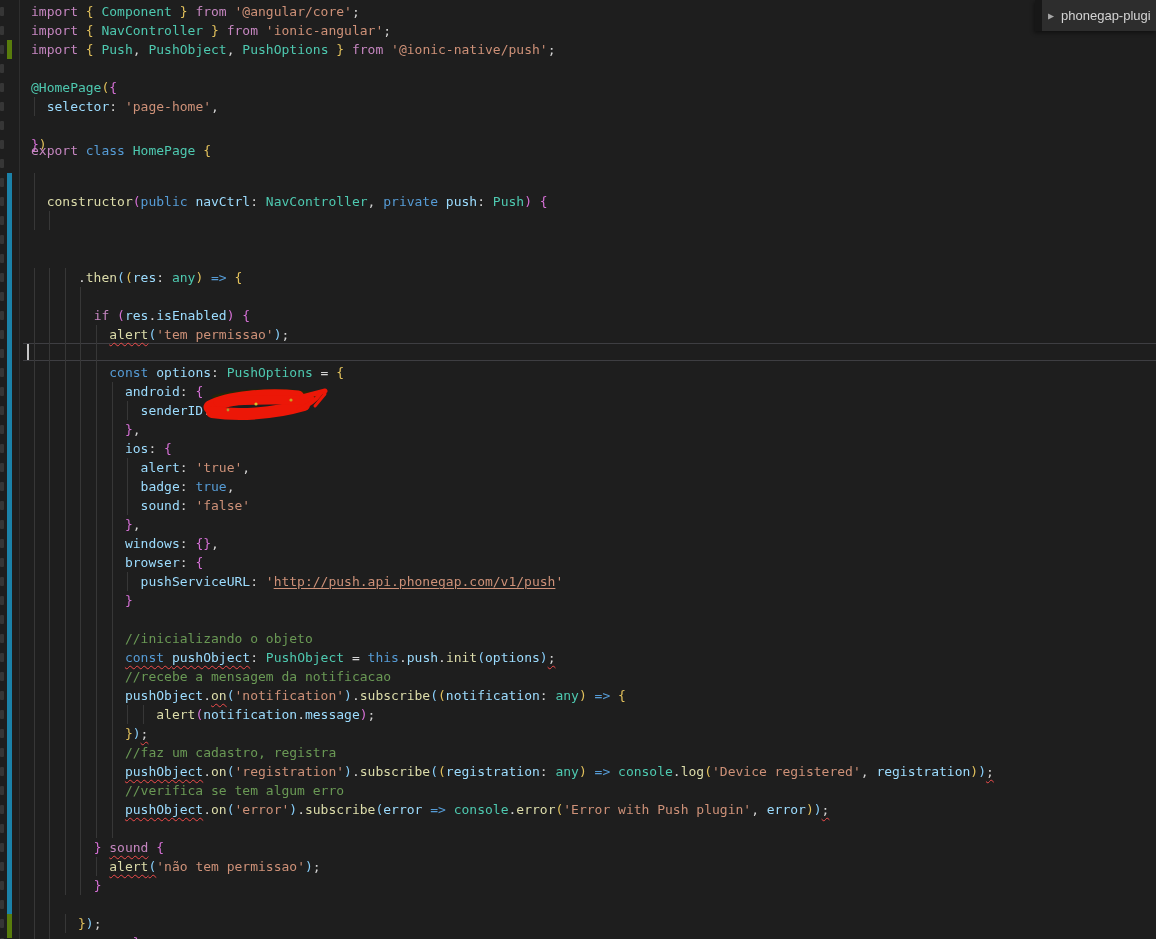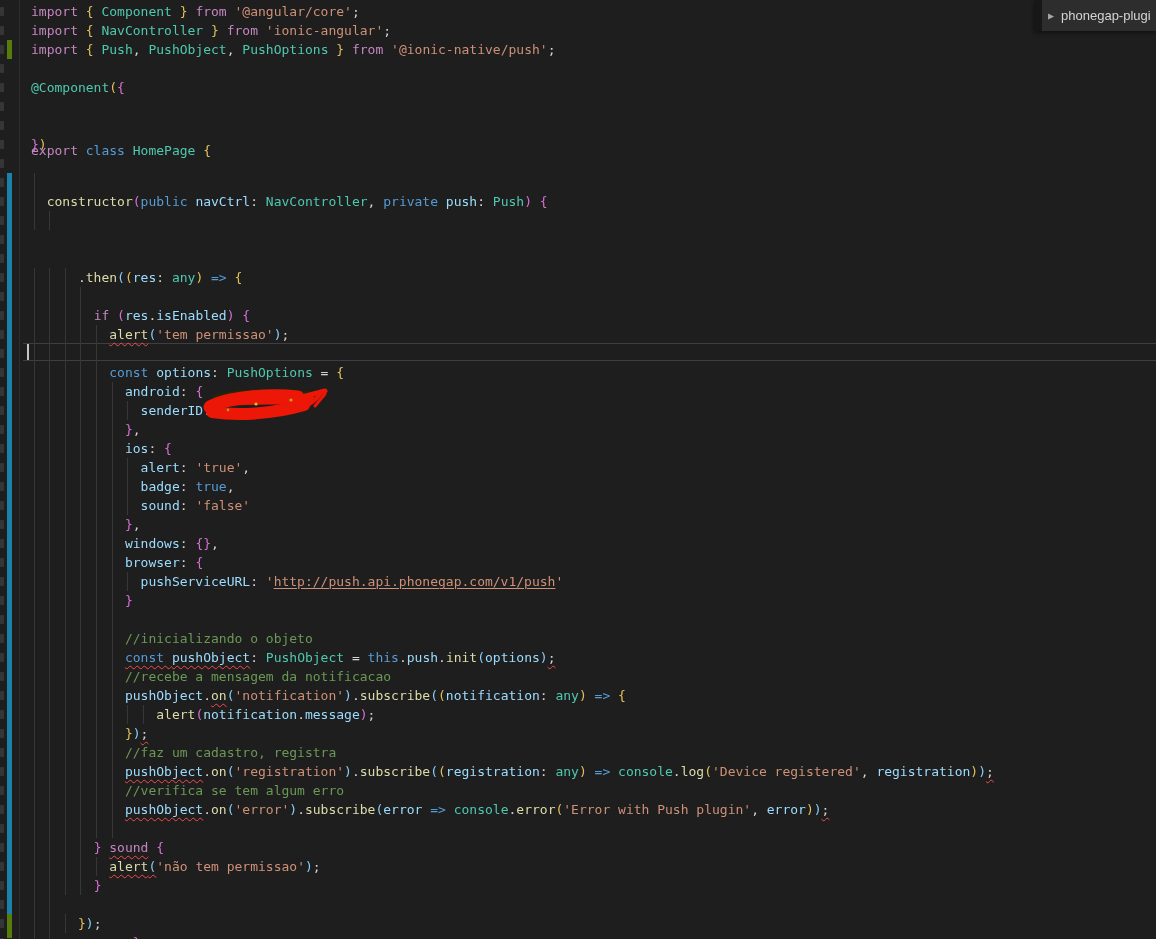--- a/index.html
+++ b/index.html
@@ -46,21 +46,22 @@
   <div class="git-bar git-modified" style="top:173px;height:741px;"></div>
   <div class="git-bar git-added" style="top:914px;height:24px;"></div>
 
   <div class="gutter-line"></div>
 
   <div id="code-area">
       <div class="code-line" style="top: 2px;"><span class="c-k">import </span><span class="c-b1">{ </span><span class="c-t">Component</span><span class="c-b1"> }</span><span class="c-k"> from </span><span class="c-str">'@angular/core'</span><span class="c-p">;</span></div>
       <div class="code-line" style="top: 21px;"><span class="c-k">import </span><span class="c-b1">{ </span><span class="c-t">NavController</span><span class="c-b1"> }</span><span class="c-k"> from </span><span class="c-str">'ionic-angular'</span><span class="c-p">;</span></div>
       <div class="code-line" style="top: 40px;"><span class="c-k">import </span><span class="c-b1">{ </span><span class="c-t">Push</span><span class="c-p">, </span><span class="c-t">PushObject</span><span class="c-p">, </span><span class="c-t">PushOptions</span><span class="c-b1"> }</span><span class="c-k"> from </span><span class="c-str">'@ionic-native/push'</span><span class="c-p">;</span></div>
       <div class="code-line" style="top: 59px;"></div>
-      <div class="code-line" style="top: 78px;"><span class="c-t">@Component</span><span class="c-b1">(</span><span class="c-b2">{</span></div>
+      <div class="code-line" style="top: 78px;"><span class="c-t">@HomePage</span><span class="c-b1">(</span><span class="c-b2">{</span></div>
+      <div class="code-line" style="top: 97px;"><span class="guide" style="left: 33.5px;"></span>  <span class="c-v">selector</span><span class="c-p">: </span><span class="c-str">'page-home'</span><span class="c-p">,</span></div>
       <div class="code-line" style="top: 135px;"><span class="c-b2">}</span><span class="c-b1">)</span></div>
       <div class="code-line" style="top: 141px;"><span class="c-k">export </span><span class="c-s">class </span><span class="c-t">HomePage </span><span class="c-b1">{</span></div>
       <div class="code-line" style="top: 173px;"><span class="guide" style="left: 33.5px;"></span></div>
       <div class="code-line" style="top: 192px;"><span class="guide" style="left: 33.5px;"></span>  <span class="c-f">constructor</span><span class="c-b2">(</span><span class="c-s">public </span><span class="c-v">navCtrl</span><span class="c-p">: </span><span class="c-t">NavController</span><span class="c-p">, </span><span class="c-s">private </span><span class="c-v">push</span><span class="c-p">: </span><span class="c-t">Push</span><span class="c-b2">)</span><span class="c-b2"> {</span></div>
       <div class="code-line" style="top: 211px;"><span class="guide" style="left: 33.5px;"></span><span class="guide" style="left: 49.14px;"></span></div>
       <div class="code-line" style="top: 268px;"><span class="guide" style="left: 33.5px;"></span><span class="guide" style="left: 49.14px;"></span><span class="guide" style="left: 64.78px;"></span>      <span class="c-p">.</span><span class="c-f">then</span><span class="c-b3">(</span><span class="c-b1">(</span><span class="c-v">res</span><span class="c-p">: </span><span class="c-t">any</span><span class="c-b1">)</span><span class="c-p"> </span><span class="c-s">=&gt;</span><span class="c-b1"> {</span></div>
       <div class="code-line" style="top: 287px;"><span class="guide" style="left: 33.5px;"></span><span class="guide" style="left: 49.14px;"></span><span class="guide" style="left: 64.78px;"></span><span class="guide" style="left: 80.42px;"></span></div>
       <div class="code-line" style="top: 306px;"><span class="guide" style="left: 33.5px;"></span><span class="guide" style="left: 49.14px;"></span><span class="guide" style="left: 64.78px;"></span><span class="guide" style="left: 80.42px;"></span>        <span class="c-k">if </span><span class="c-b2">(</span><span class="c-v">res</span><span class="c-p">.</span><span class="c-v">isEnabled</span><span class="c-b2">)</span><span class="c-b2"> {</span></div>
       <div class="code-line" style="top: 325px;"><span class="guide" style="left: 33.5px;"></span><span class="guide" style="left: 49.14px;"></span><span class="guide" style="left: 64.78px;"></span><span class="guide" style="left: 80.42px;"></span><span class="guide" style="left: 96.06px;"></span>          <span class="c-f sq">alert</span><span class="c-b3">(</span><span class="c-str">'tem permissao'</span><span class="c-b3">)</span><span class="c-p">;</span></div>
       <div class="code-line" style="top: 344px;"><span class="guide" style="left: 33.5px;"></span><span class="guide" style="left: 49.14px;"></span><span class="guide" style="left: 64.78px;"></span><span class="guide" style="left: 80.42px;"></span><span class="guide" style="left: 96.06px;"></span></div>

